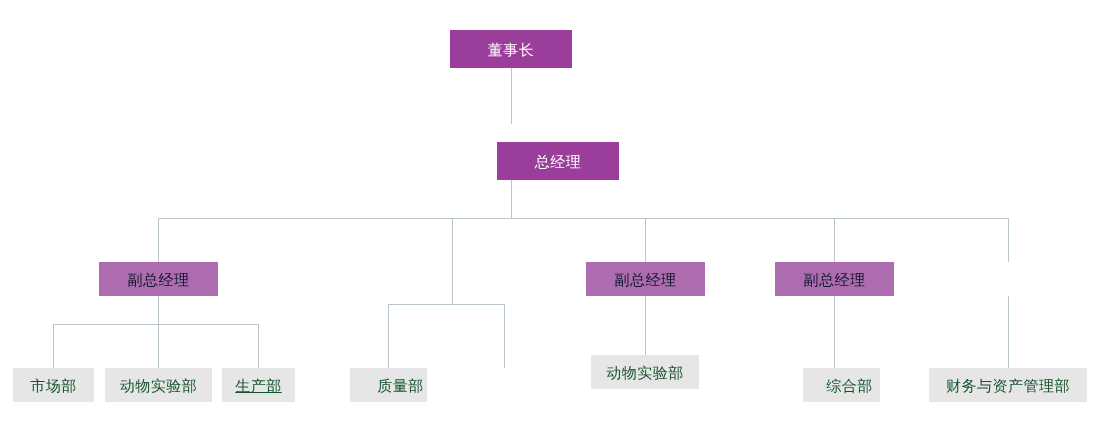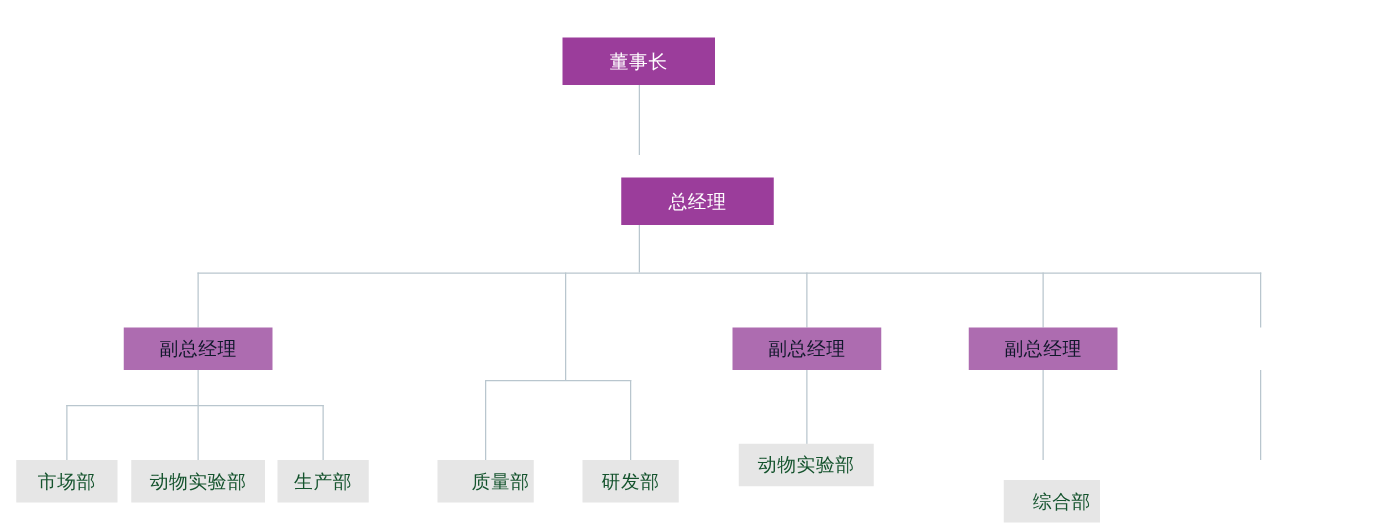--- a/index.html
+++ b/index.html
@@ -98,24 +98,24 @@
 
   <div class="node lvl2" style="left:586px; top:262px; width:119px;">副总经理</div>
 
   <div class="node lvl2" style="left:775px; top:262px; width:119px;">副总经理</div>
 
 
   <div class="node leaf" style="left:13px; top:368px; width:81px;">市场部</div>
 
   <div class="node leaf" style="left:105px; top:368px; width:107px;">动物实验部</div>
 
-  <div class="node leaf" style="left:222px; top:368px; width:73px;">生产部</div>
+  <div class="node leaf" style="left:222px; top:368px; width:73px;text-decoration:underline;">生产部</div>
 
   <div class="node leaf" style="left:350px; top:368px; width:77px;padding-left:24px;">质量部</div>
 
-  <div class="node leaf" style="left:466px; top:368px; width:77px;">研发部</div>
 
   <div class="node leaf" style="left:591px; top:355px; width:108px;text-align:right;">动物实验部</div>
 
-  <div class="node leaf" style="left:803px; top:384px; width:77px;padding-left:16px;">综合部</div>
+  <div class="node leaf" style="left:803px; top:368px; width:77px;padding-left:16px;">综合部</div>
 
+  <div class="node leaf" style="left:929px; top:368px; width:158px;">财务与资产管理部</div>
 
 </div>
 
 </body></html>

